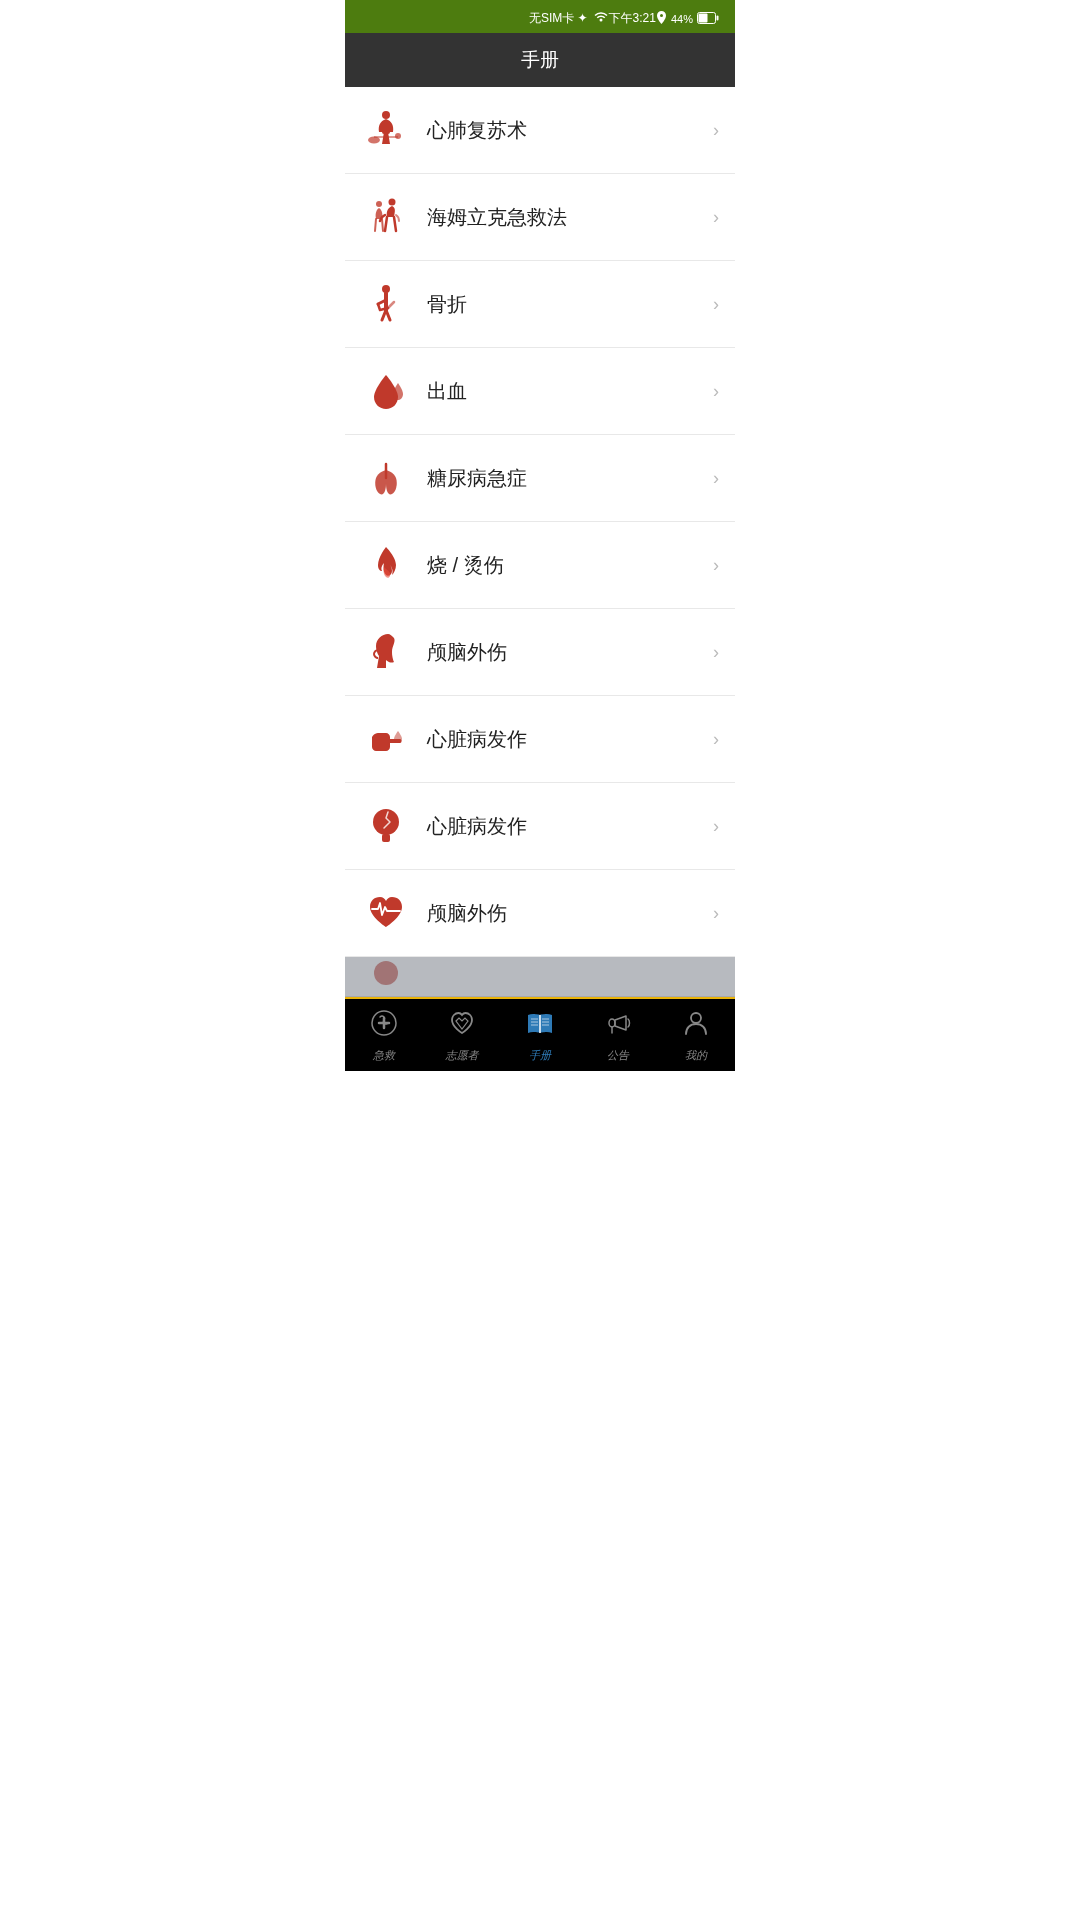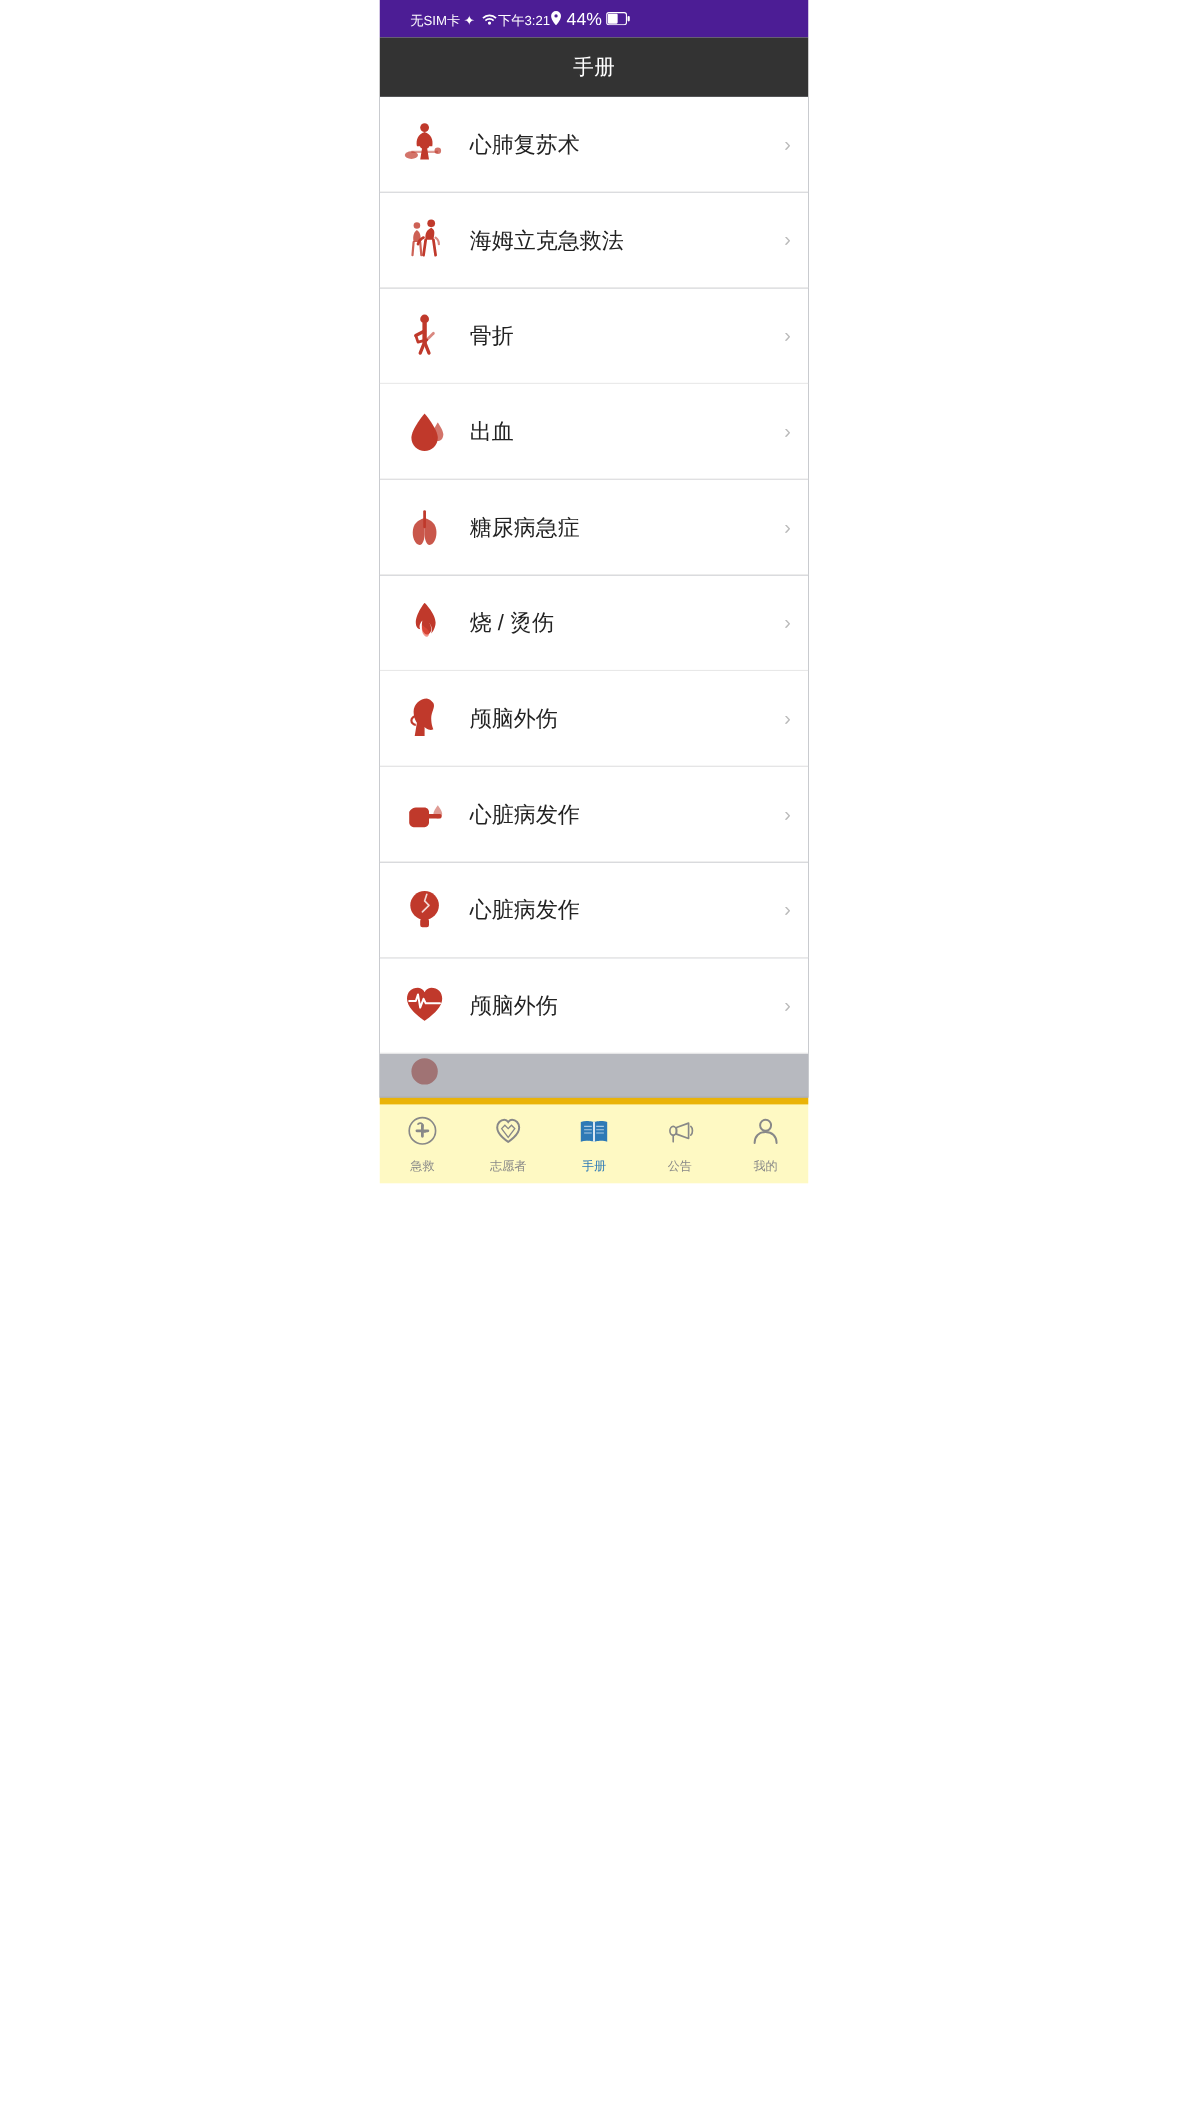--- a/index.html
+++ b/index.html
@@ -10,32 +10,32 @@
       min-height: 690px;
       font-family: -apple-system, 'PingFang SC', 'Helvetica Neue', sans-serif;
       background: #fff;
       display: flex;
       flex-direction: column;
       margin: 0 auto;
     }
 
     
     .status-bar {
-      background: #4c1d95;
+      background: #4d7c0f;
       color: #fff;
       font-size: 13px;
-      padding: 10px 28px 6px;
-      display: flex;
-      justify-content: flex-start;
+      padding: 10px 16px 6px;
+      display: flex;
+      justify-content: flex-end;
       align-items: center;
       flex-shrink: 0;
     }
     .status-left { display: flex; align-items: center; gap: 5px; font-size: 12px; }
     .status-center { font-size: 12px; font-weight: 500; }
-    .status-right { display: flex; align-items: center; gap: 4px; font-size: 16px; }
+    .status-right { display: flex; align-items: center; gap: 4px; font-size: 11px; }
 
     
     .nav-bar {
       background: #333;
       color: #fff;
       text-align: center;
       padding: 14px;
       font-size: 19px;
       font-weight: 500;
       flex-shrink: 0;
@@ -78,24 +78,25 @@
     }
 
     .item-chevron {
       color: #bbb;
       font-size: 18px;
       margin-left: 8px;
     }
 
     
     .tab-bar {
-      background: #fef9c3;
-      border-top: 6px solid #eab308;
+      background: #000000;
+      border-top: 2px solid #eab308;
       display: flex;
       flex-shrink: 0;
+      font-style: italic;
     }
 
     .tab-item {
       flex: 1;
       display: flex;
       flex-direction: column;
       align-items: center;
       justify-content: center;
       padding: 10px 0 8px;
       cursor: pointer;

